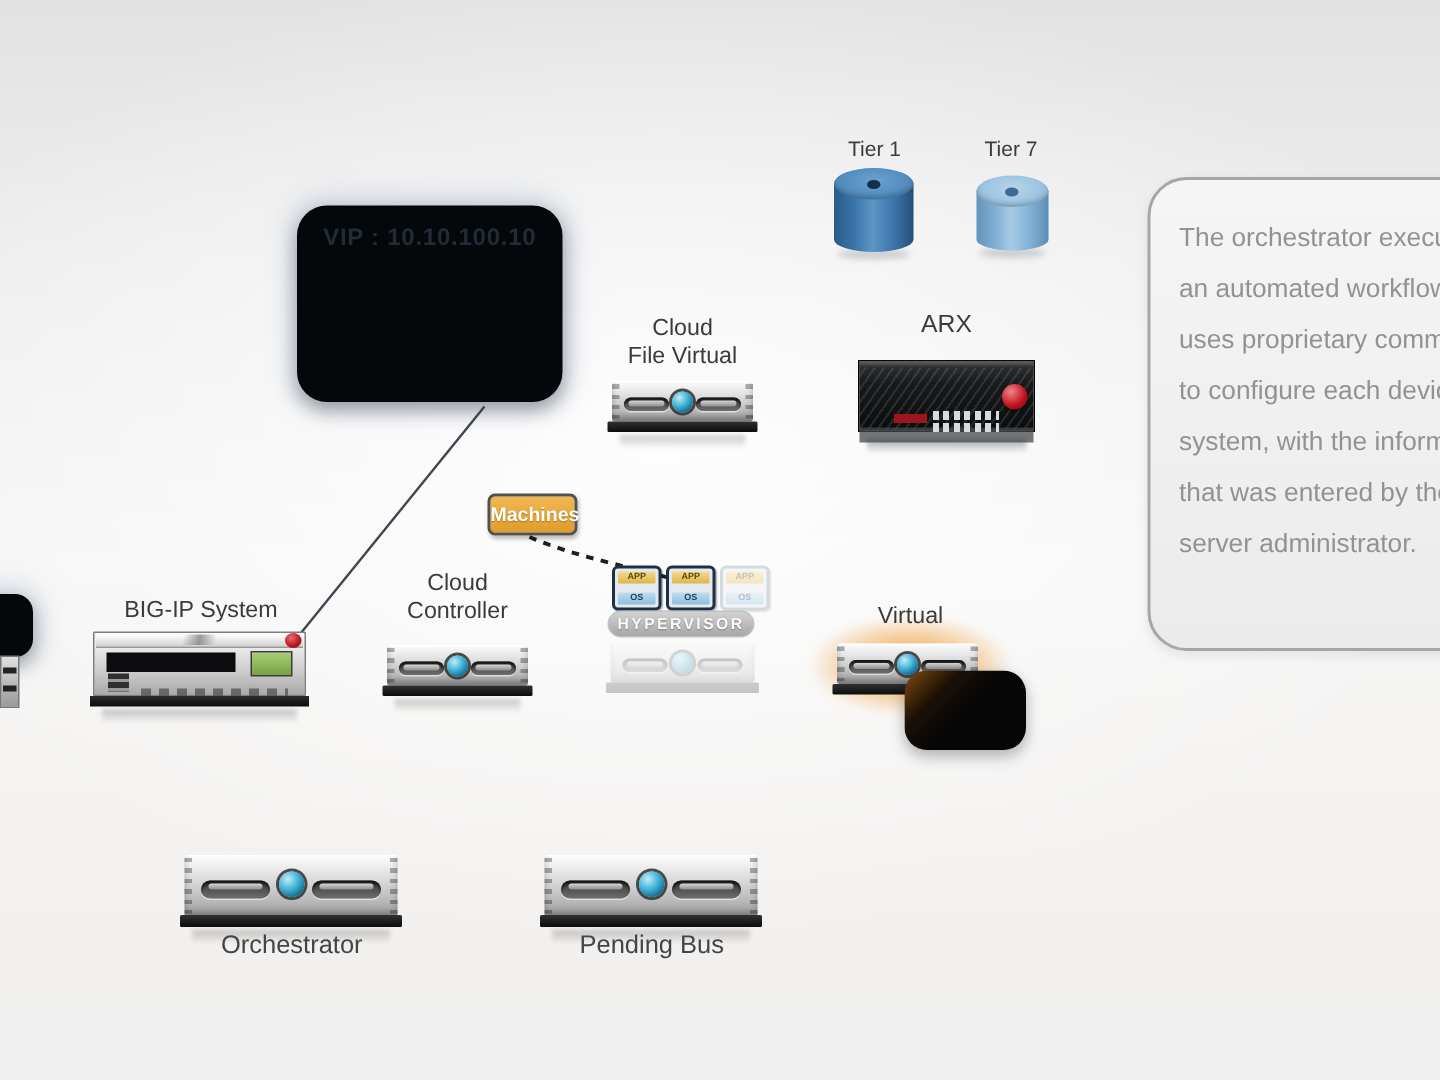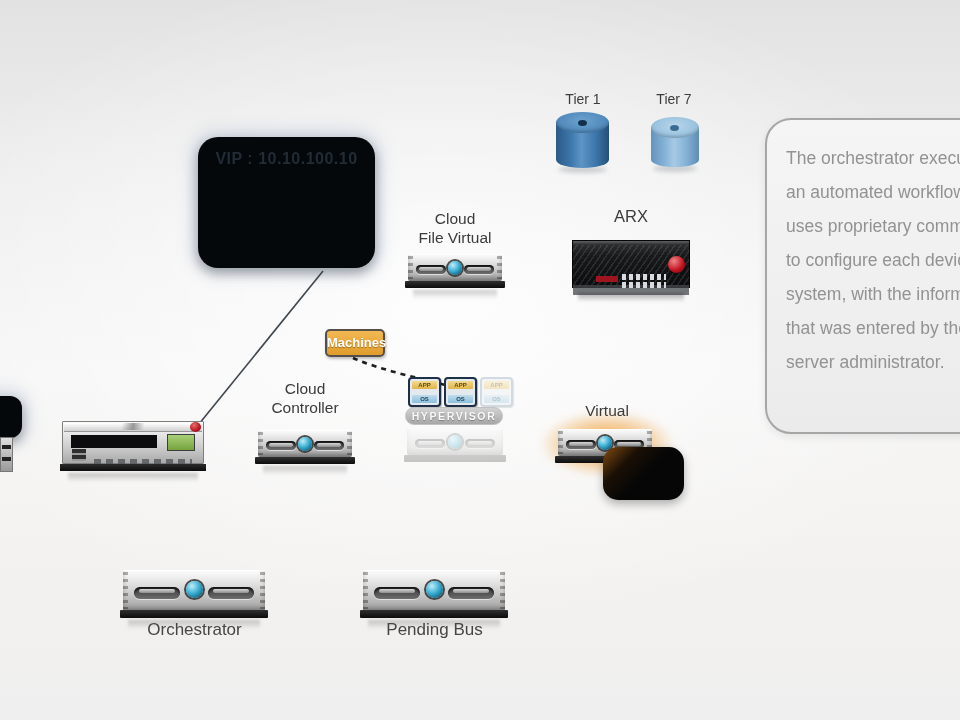--- a/index.html
+++ b/index.html
@@ -246,20 +246,21 @@
     <div class="srv-body"></div>
       <div class="srv-edge l"></div>
       <div class="srv-edge r"></div>
     <div class="srv-slot sl"></div>
       <div class="srv-slot sr"></div>
     <div class="srv-btn"></div>
     <div class="srv-base"></div>
       <div class="srv-reflect"></div>
   </div>
 
+  <div class="lbl" style="left:60px; top:397px; width:148px;">BIG-IP System</div>
   <div class="bigip">
     <div class="bigip-chassis"></div>
     <div class="bigip-topstrip"></div>
     <div class="bigip-swoosh"></div>
     <div class="bigip-screen"></div>
     <div class="bigip-lcd"></div>
     <div class="bigip-logo"></div>
     <div class="bigip-usb"></div>
     <div class="bigip-ports"></div>
     <div class="bigip-base"></div>

